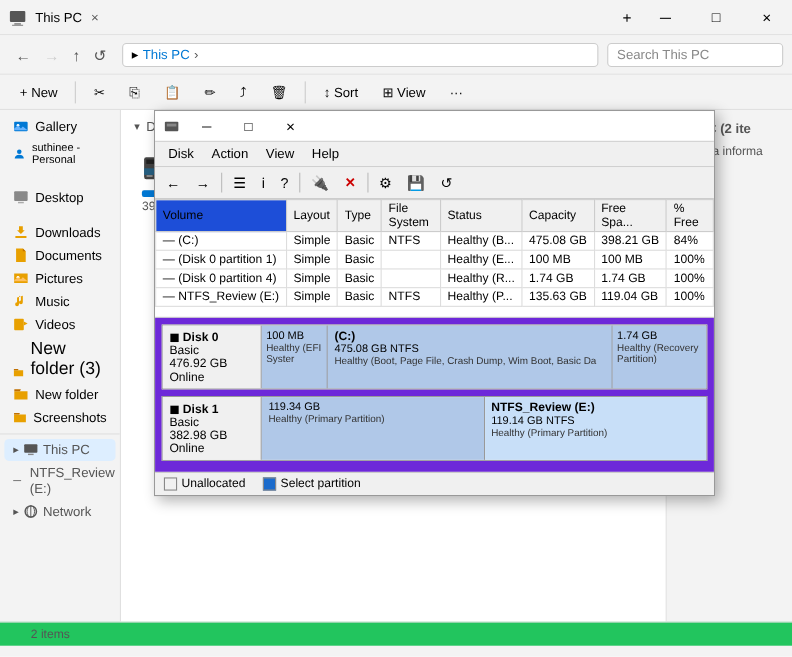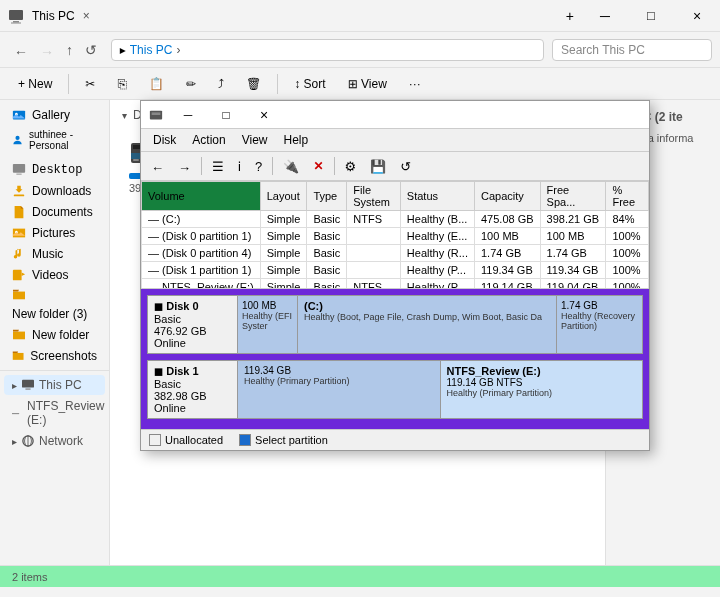--- a/index.html
+++ b/index.html
@@ -72,21 +72,21 @@
       <span>Gallery</span>
     </div>
     <div style="display:flex;align-items:center;padding:3px 8px;cursor:pointer;border-radius:4px;margin:1px 4px;gap:6px;font-size:11px;">
       <svg width="14" height="14" viewBox="0 0 16 16">
           <circle cx="8" cy="5" r="3" fill="#0078d4"></circle>
           <path d="M2 14c0-3 2.5-5 6-5s6 2 6 5" fill="#0078d4"></path>
         </svg>
       <span style="font-size:10px;">suthinee - Personal</span>
     </div>
     <div style="height:4px;"></div>
-    <div style="display:flex;align-items:flex-end;padding:3px 8px;cursor:pointer;border-radius:4px;margin:1px 4px;gap:6px;font-size:12px;font-family:Liberation Mono, monospace;">
+    <div style="display:flex;align-items:flex-end;padding:3px 8px;cursor:pointer;border-radius:4px;margin:11px 4px;gap:6px;font-size:12px;">
       <svg width="14" height="14" viewBox="0 0 16 16">
           <rect x="1" y="1" width="14" height="10" rx="1" fill="#888"></rect>
           <rect x="5" y="12" width="6" height="1.5" fill="#aaa"></rect>
         </svg>
       <span>Desktop</span>
     </div>
     <div style="display:flex;align-items:center;padding:3px 8px;cursor:pointer;border-radius:4px;margin:1px 4px;gap:6px;font-size:12px;">
       <svg width="14" height="14" viewBox="0 0 16 16">
           <path d="M8 10L4 6h2V2h4v4h2z" fill="#e8a000"></path>
           <rect x="2" y="12" width="12" height="2" rx="1" fill="#e8a000"></rect>
@@ -114,21 +114,21 @@
         </svg>
       <span>Music</span>
     </div>
     <div style="display:flex;align-items:center;padding:3px 8px;cursor:pointer;border-radius:4px;margin:1px 4px;gap:6px;font-size:12px;">
       <svg width="14" height="14" viewBox="0 0 16 16">
           <rect x="1" y="2" width="10" height="12" rx="1" fill="#e8a000"></rect>
           <path d="M11 5l4 2-4 2V5z" fill="#e8a000"></path>
         </svg>
       <span>Videos</span>
     </div>
-    <div style="display:flex;align-items:flex-start;padding:3px 8px;cursor:pointer;border-radius:4px;margin:1px 4px;gap:6px;font-size:12px;flex-direction:column;">
+    <div style="display:flex;align-items:flex-end;padding:3px 8px;cursor:pointer;border-radius:4px;margin:1px 4px;gap:6px;font-size:16px;">
       <svg width="14" height="12" viewBox="0 0 16 14">
           <path d="M1 3h14v9H1z" fill="#e8a000"></path>
           <path d="M1 3h6l1-2H1z" fill="#c07000"></path>
         </svg>
       <span>New folder (3)</span>
     </div>
     <div style="display:flex;align-items:center;padding:3px 8px;cursor:pointer;border-radius:4px;margin:1px 4px;gap:6px;font-size:12px;">
       <svg width="14" height="12" viewBox="0 0 16 14">
           <path d="M1 3h14v9H1z" fill="#e8a000"></path>
           <path d="M1 3h6l1-2H1z" fill="#c07000"></path>
@@ -256,21 +256,21 @@
       <div style="width:1px;height:18px;background:#bbb;margin:0 2px;"></div>
       <button style="background:none;border:1px solid transparent;cursor:pointer;padding:2px 5px;font-size:13px;border-radius:2px;">⚙</button>
       <button style="background:none;border:1px solid transparent;cursor:pointer;padding:2px 5px;font-size:13px;border-radius:2px;">💾</button>
       <button style="background:none;border:1px solid transparent;cursor:pointer;padding:2px 5px;font-size:13px;border-radius:2px;">↺</button>
     </div>
 
     <div style="height:108px;overflow-y:auto;border-bottom:1px solid #ccc;background:#fff;">
       <table style="width:100%;border-collapse:collapse;font-size:11px;">
         <thead>
           <tr>
-            <th style="background:#15803d;border:1px solid #ccc;padding:2px 6px;text-align:left;font-weight:500;white-space:nowrap;">Volume</th>
+            <th style="background:#1d4ed8;border:1px solid #ccc;padding:2px 6px;text-align:left;font-weight:500;white-space:nowrap;">Volume</th>
             <th style="background:#f0f0f0;border:1px solid #ccc;padding:2px 6px;text-align:left;font-weight:500;">Layout</th>
             <th style="background:#f0f0f0;border:1px solid #ccc;padding:2px 6px;text-align:left;font-weight:500;">Type</th>
             <th style="background:#f0f0f0;border:1px solid #ccc;padding:2px 6px;text-align:left;font-weight:500;">File System</th>
             <th style="background:#f0f0f0;border:1px solid #ccc;padding:2px 6px;text-align:left;font-weight:500;">Status</th>
             <th style="background:#f0f0f0;border:1px solid #ccc;padding:2px 6px;text-align:left;font-weight:500;">Capacity</th>
             <th style="background:#f0f0f0;border:1px solid #ccc;padding:2px 6px;text-align:left;font-weight:500;">Free Spa...</th>
             <th style="background:#f0f0f0;border:1px solid #ccc;padding:2px 6px;text-align:left;font-weight:500;">% Free</th>
           </tr>
         </thead>
         <tbody id="dm-table-body">
@@ -298,36 +298,26 @@
               <td style="border: 1px solid rgb(221, 221, 221); padding: 2px 6px; font-size: 11px; white-space: nowrap;">— (Disk 0 partition 4)</td>
               <td style="border: 1px solid rgb(221, 221, 221); padding: 2px 6px; font-size: 11px; white-space: nowrap;">Simple</td>
               <td style="border: 1px solid rgb(221, 221, 221); padding: 2px 6px; font-size: 11px; white-space: nowrap;">Basic</td>
               <td style="border: 1px solid rgb(221, 221, 221); padding: 2px 6px; font-size: 11px; white-space: nowrap;"></td>
               <td style="border: 1px solid rgb(221, 221, 221); padding: 2px 6px; font-size: 11px; white-space: nowrap;">Healthy (R...</td>
               <td style="border: 1px solid rgb(221, 221, 221); padding: 2px 6px; font-size: 11px; white-space: nowrap;">1.74 GB</td>
               <td style="border: 1px solid rgb(221, 221, 221); padding: 2px 6px; font-size: 11px; white-space: nowrap;">1.74 GB</td>
               <td style="border: 1px solid rgb(221, 221, 221); padding: 2px 6px; font-size: 11px; white-space: nowrap;">100%</td>
             </tr>
             <tr style="cursor: pointer;">
-              <td style="border: 1px solid rgb(221, 221, 221); padding: 2px 6px; font-size: 11px; white-space: nowrap;">— (Disk 1 partition 1)</td>
-              <td style="border: 1px solid rgb(221, 221, 221); padding: 2px 6px; font-size: 11px; white-space: nowrap;">Simple</td>
-              <td style="border: 1px solid rgb(221, 221, 221); padding: 2px 6px; font-size: 11px; white-space: nowrap;">Basic</td>
-              <td style="border: 1px solid rgb(221, 221, 221); padding: 2px 6px; font-size: 11px; white-space: nowrap;"></td>
-              <td style="border: 1px solid rgb(221, 221, 221); padding: 2px 6px; font-size: 11px; white-space: nowrap;">Healthy (P...</td>
-              <td style="border: 1px solid rgb(221, 221, 221); padding: 2px 6px; font-size: 11px; white-space: nowrap;">119.34 GB</td>
-              <td style="border: 1px solid rgb(221, 221, 221); padding: 2px 6px; font-size: 11px; white-space: nowrap;">119.34 GB</td>
-              <td style="border: 1px solid rgb(221, 221, 221); padding: 2px 6px; font-size: 11px; white-space: nowrap;">100%</td>
-            </tr>
-            <tr style="cursor: pointer;">
               <td style="border: 1px solid rgb(221, 221, 221); padding: 2px 6px; font-size: 11px; white-space: nowrap;">— NTFS_Review (E:)</td>
               <td style="border: 1px solid rgb(221, 221, 221); padding: 2px 6px; font-size: 11px; white-space: nowrap;">Simple</td>
               <td style="border: 1px solid rgb(221, 221, 221); padding: 2px 6px; font-size: 11px; white-space: nowrap;">Basic</td>
               <td style="border: 1px solid rgb(221, 221, 221); padding: 2px 6px; font-size: 11px; white-space: nowrap;">NTFS</td>
               <td style="border: 1px solid rgb(221, 221, 221); padding: 2px 6px; font-size: 11px; white-space: nowrap;">Healthy (P...</td>
-              <td style="border: 1px solid rgb(221, 221, 221); padding: 2px 6px; font-size: 11px; white-space: nowrap;">119.14 GB</td>
+              <td style="border: 1px solid rgb(221, 221, 221); padding: 2px 6px; font-size: 11px; white-space: nowrap;">135.63 GB</td>
               <td style="border: 1px solid rgb(221, 221, 221); padding: 2px 6px; font-size: 11px; white-space: nowrap;">119.04 GB</td>
               <td style="border: 1px solid rgb(221, 221, 221); padding: 2px 6px; font-size: 11px; white-space: nowrap;">100%</td>
             </tr>
           </tbody>
       </table>
     </div>
 
     <div style="background:#6d28d9;padding:6px;">
 
       <div style="display:flex;margin-bottom:6px;border:1px solid #999;background:#fff;">
@@ -337,20 +327,21 @@
           <div>476.92 GB</div>
           <div>Online</div>
         </div>
         <div style="display:flex;flex:1;">
           <div style="padding:4px 4px;font-size:10px;border-right:1px solid #999;background:#b0c8e8;flex:0 0 60px;">
             <div style="font-size:10px;">100 MB</div>
             <div style="font-size:9px;color:#333;">Healthy (EFI Syster</div>
           </div>
           <div style="padding:4px 6px;font-size:10px;border-right:1px solid #999;background:#b0c8e8;flex:1;">
             <div style="font-weight:bold;font-size:11px;">(C:)</div>
+            <div style="font-size:10px;">475.08 GB NTFS</div>
             <div style="font-size:9px;color:#333;">Healthy (Boot, Page File, Crash Dump, Wim Boot, Basic Da</div>
           </div>
           <div style="padding:4px 4px;font-size:10px;background:#b0c8e8;flex:0 0 85px;">
             <div style="font-size:10px;">1.74 GB</div>
             <div style="font-size:9px;color:#333;">Healthy (Recovery Partition)</div>
           </div>
         </div>
       </div>
 
       <div style="display:flex;margin-bottom:4px;border:1px solid #999;background:#fff;">
@@ -381,15 +372,15 @@
       </div>
       <div style="display:flex;align-items:center;gap:4px;">
         <div style="width:12px;height:12px;border:1px solid #888;background:#1a6bcc;"></div>
         <span>Select partition</span>
       </div>
     </div>
   </div>
 
 </div>
 
-<div style="height:22px;background:#86efac;border-top:1px solid #e0e0e0;display:flex;align-items:center;padding:0 12px;font-size:11px;color:#555;">
+<div style="height:22px;background:#22c55e;border-top:1px solid #e0e0e0;display:flex;align-items:center;padding:0 28px;font-size:11px;color:#555;">
   <span>2 items</span>
 </div>
 
 </body></html>

